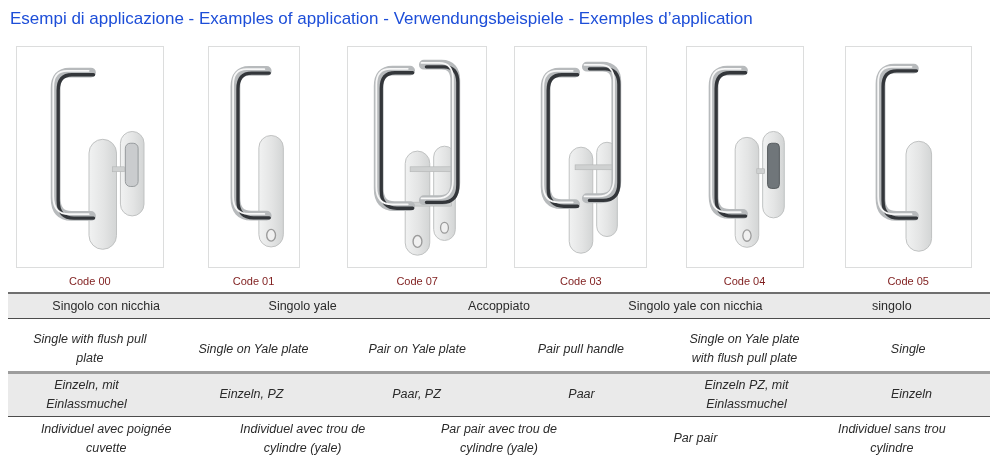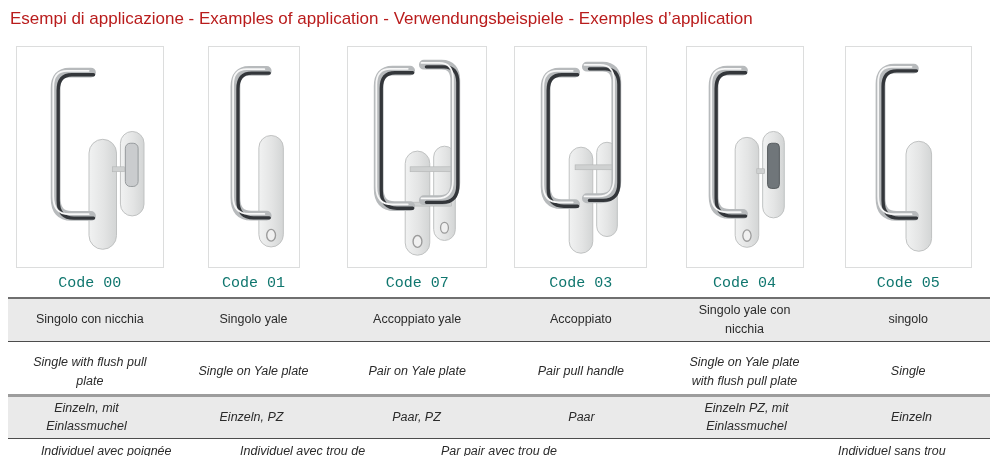--- a/index.html
+++ b/index.html
@@ -1,25 +1,25 @@
 <!DOCTYPE html>
 <html><head>
 <meta charset="utf-8">
 <style>
   html,body { margin:0; padding:0; background:#ffffff; }
   body {
     width:1000px; height:456px; overflow:hidden;
     font-family:"Liberation Sans", sans-serif; color:#2b2b2b;
   }
-  .title { font-size:17px; padding:9px 0 0 10px; color:#b91c1c; }
+  .title { font-size:17px; padding:9px 0 0 10px; color:#1d4ed8; }
   .strip { display:flex; width:982px; margin:17px 0 0 8px; }
   .pcol  { flex:1 1 0; display:flex; flex-direction:column; align-items:center; min-width:0; }
   .imgbox{ margin:0; border:1px solid #dcdddd; background:#fff; height:220px;
            display:flex; align-items:center; justify-content:center; }
-  .codelabel { margin-top:7px; font-size:15px; color:#0f766e;font-family:Liberation Mono, monospace; }
+  .codelabel { margin-top:7px; font-size:11px; color:#7f1d1d; }
   .table { width:982px; margin:5px 0 0 8px; border-top:2px solid #6f6f6f;
            border-bottom:3px solid #6f6f6f; font-size:12.5px; }
   .trow  { display:flex; align-items:stretch; }
   .tcell { flex:1 1 0; display:flex; align-items:center; justify-content:center;
            text-align:center; padding:2px 24px; line-height:1.5; min-width:0; }
   .row-it { background:#eaeaea; min-height:24px; border-bottom:1px solid #4c4c4c; }
   .row-en { min-height:44px; border-bottom:3px solid #9d9d9d; font-style:italic;margin-top:8px; }
   .row-de { background:#eaeaea; min-height:23px; border-bottom:1px solid #4c4c4c; font-style:italic;gap:8px; }
   .row-fr { min-height:44px; font-style:italic; }
   .squeeze { font-size:11px; letter-spacing:-0.2px; }
@@ -142,21 +142,20 @@
     </figure>
     <div class="codelabel">Code 05</div>
   </div>
 
 </div>
 
 <div class="table">
   <div class="trow row-it">
     <div class="tcell">Singolo con nicchia</div>
     <div class="tcell">Singolo yale</div>
-    <div class="tcell">Accoppiato yale</div>
     <div class="tcell">Accoppiato</div>
     <div class="tcell">Singolo yale con nicchia</div>
     <div class="tcell">singolo</div>
   </div>
   <div class="trow row-en">
     <div class="tcell">Single with flush pull plate</div>
     <div class="tcell">Single on Yale plate</div>
     <div class="tcell">Pair on Yale plate</div>
     <div class="tcell">Pair pull handle</div>
     <div class="tcell">Single on Yale plate with flush pull plate</div>

